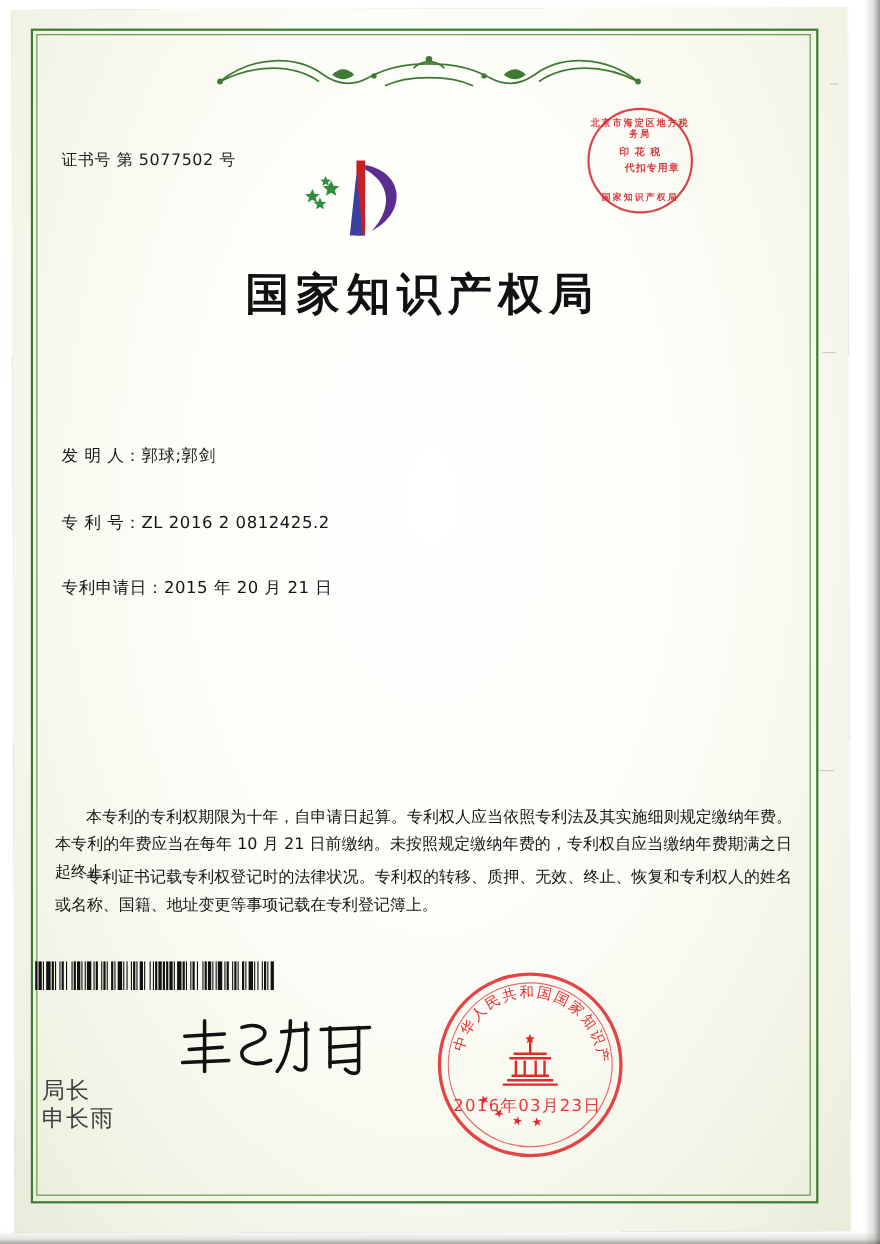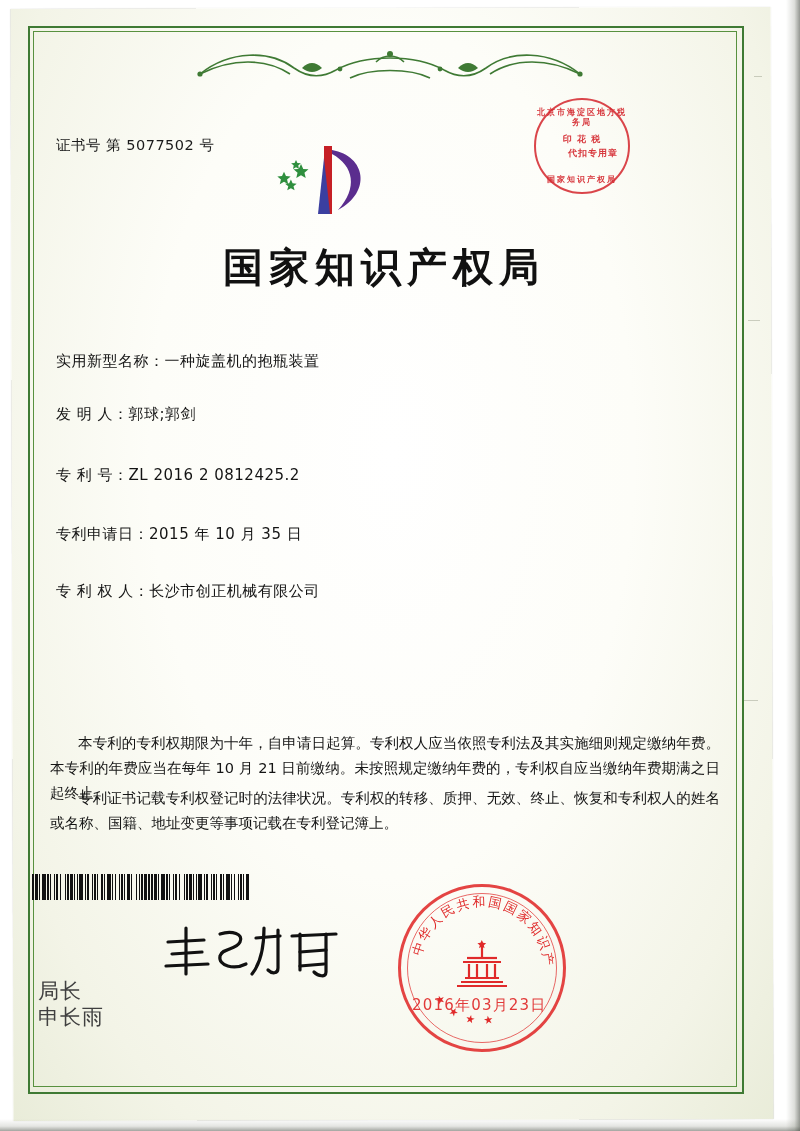--- a/index.html
+++ b/index.html
@@ -356,34 +356,28 @@
     <div class="txt">
       <div class="c-top">北京市海淀区地方税务局</div>
       <div class="c-mid1">印 花 税</div>
       <div class="c-mid2">代扣专用章</div>
       <div class="c-bot">国家知识产权局</div>
     </div>
   </div>
 
   <div id="doc-title">国家知识产权局</div>
 
-  <div class="field" id="f1">
-    <span class="lbl">实用新型名称：</span><span class="val">一种旋盖机的抱瓶装置</span>
-  </div>
   <div class="field" id="f2">
     <span class="lbl">发  明  人：</span><span class="val">郭球;郭剑</span>
   </div>
   <div class="field" id="f3">
     <span class="lbl">专  利  号：</span><span class="val">ZL 2016 2 0812425.2</span>
   </div>
   <div class="field" id="f4">
-    <span class="lbl">专利申请日：</span><span class="val">2015 年 10 月 35 日</span>
-  </div>
-  <div class="field" id="f5">
-    <span class="lbl">专 利 权 人：</span><span class="val">长沙市创正机械有限公司</span>
+    <span class="lbl">专利申请日：</span><span class="val">2015 年 20 月 21 日</span>
   </div>
 
   <div class="para" id="p2"><span class="indent"></span><span>本专利的专利权期限为十年，自申请日起算。专利权人应当依照专利法及其实施细则规定缴纳年费。本专利的年费应当在每年 10 月 21 日前缴纳。未按照规定缴纳年费的，专利权自应当缴纳年费期满之日起终止。</span></div>
   <div class="para" id="p3"><span class="indent"></span><span>专利证书记载专利权登记时的法律状况。专利权的转移、质押、无效、终止、恢复和专利权人的姓名或名称、国籍、地址变更等事项记载在专利登记簿上。</span></div>
 
   <div id="barcode">
       <i style="left: 0px; width: 2px;"></i>
       <i style="left: 3px; width: 3px;"></i>
       <i style="left: 7px; width: 1px;"></i>
       <i style="left: 10px; width: 4px;"></i>

